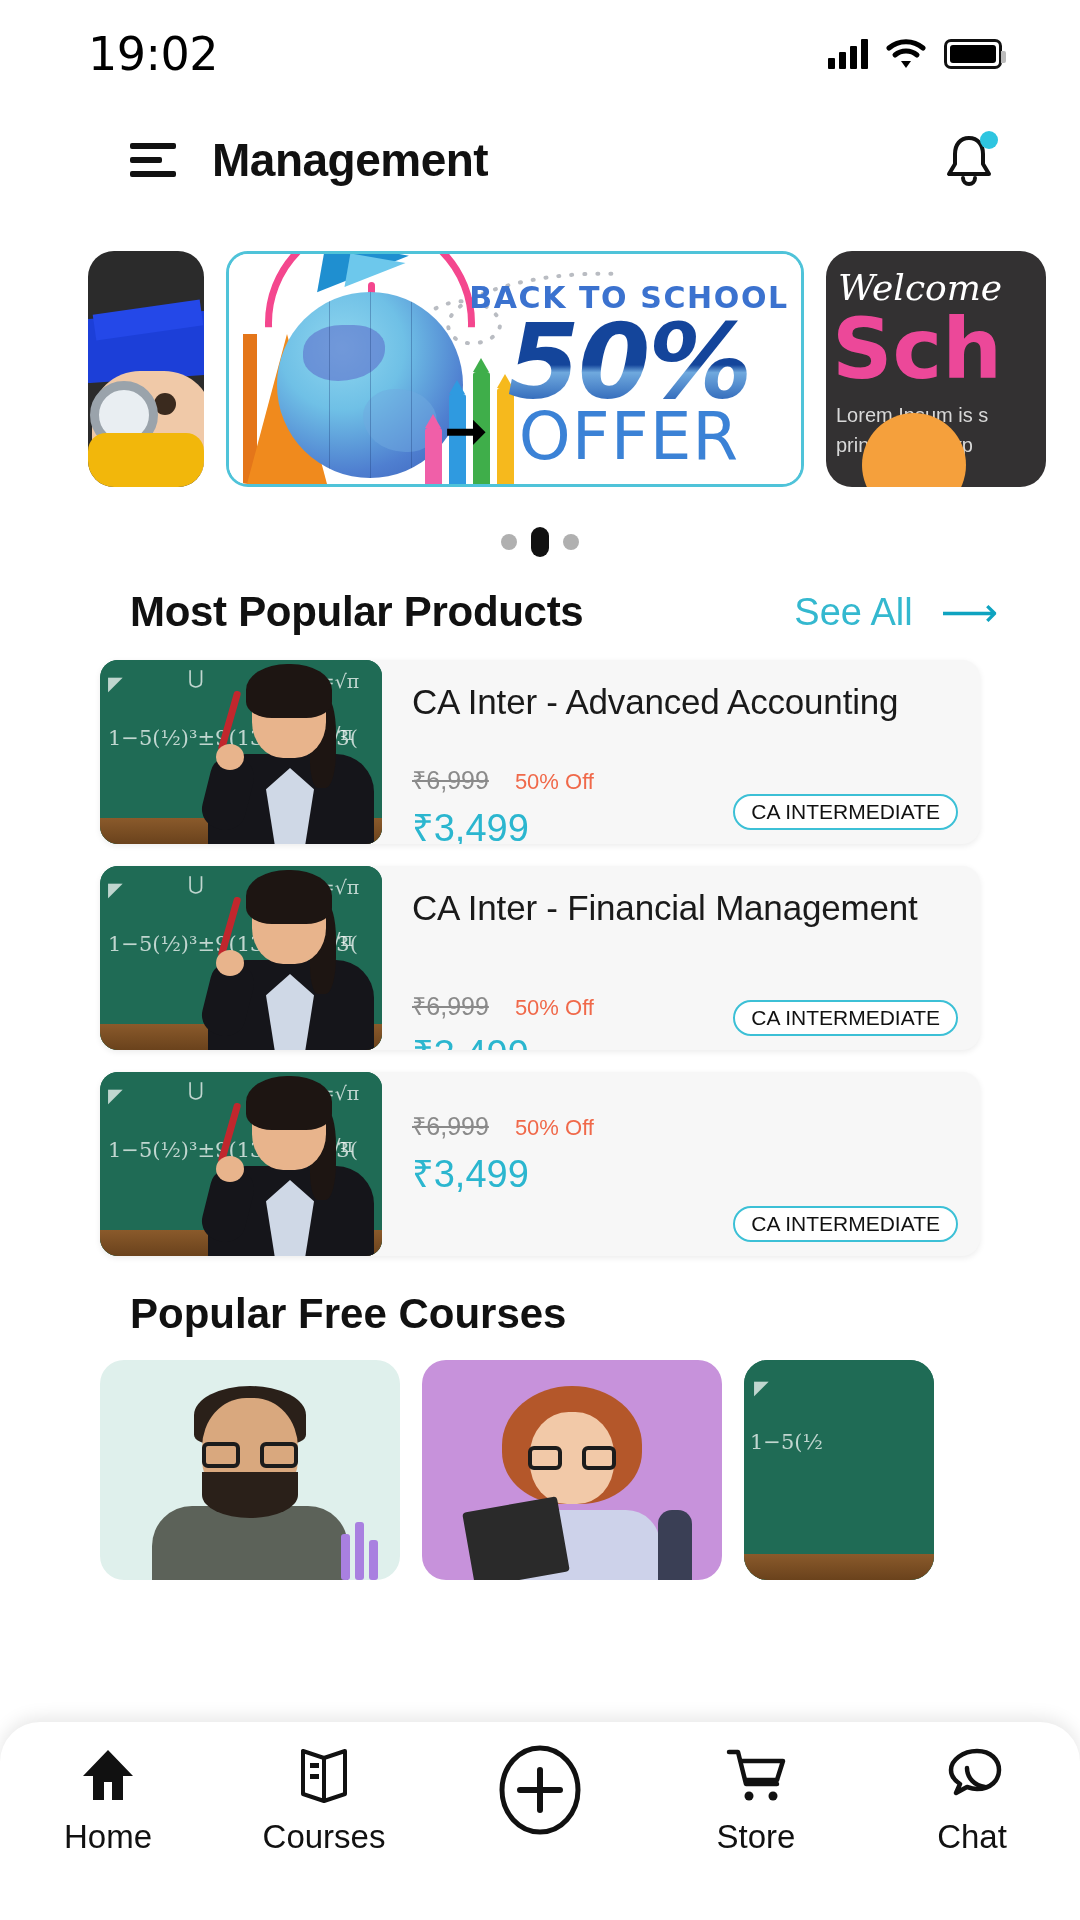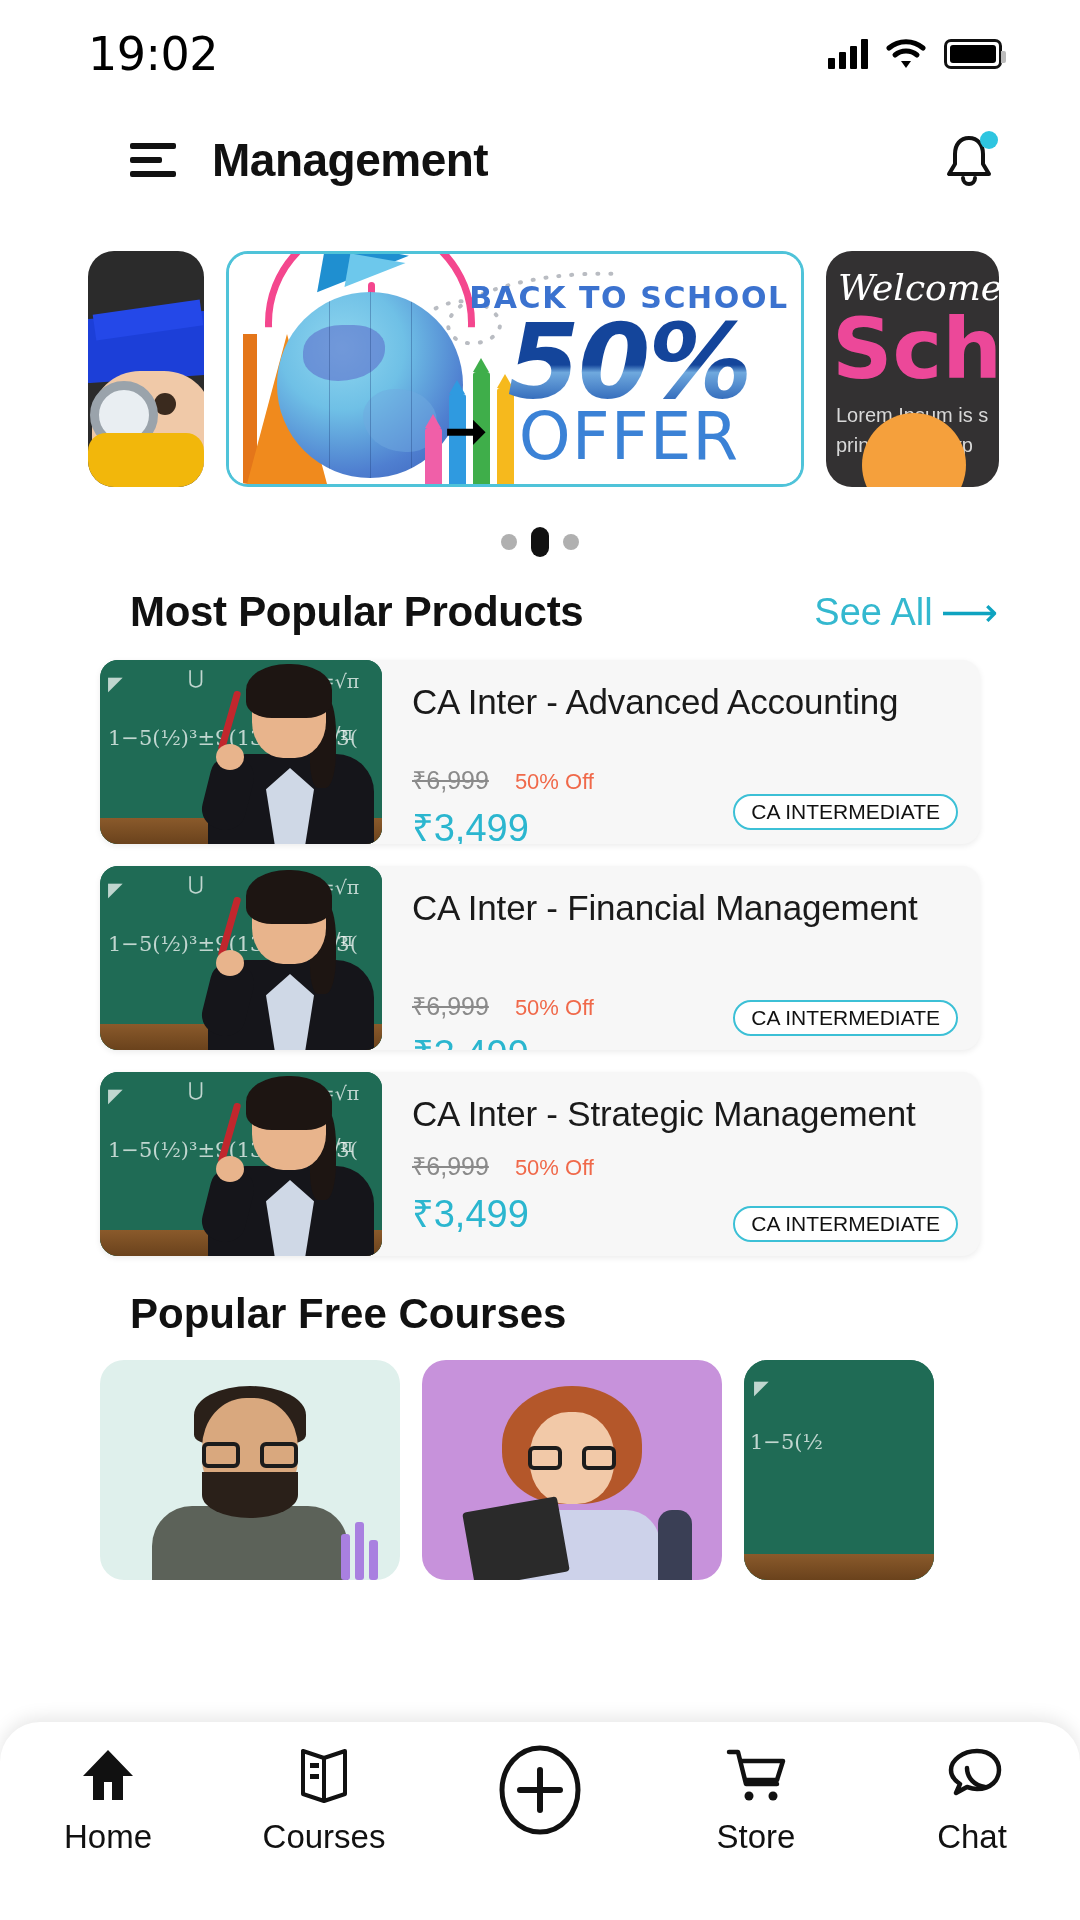--- a/index.html
+++ b/index.html
@@ -143,21 +143,21 @@
   
   .pager { display:flex; align-items:center; justify-content:center; gap:14px;
            margin-top:34px; height:28px; }
   .pager i { width:16px; height:16px; border-radius:50%; background:#b0b0b0; display:block; }
   .pager i.on { width:18px; height:30px; border-radius:9px; background:#111; }
 
   
   .section-head { display:flex; align-items:center; justify-content:space-between;
                   padding: 0 82px 0 130px; margin-top:32px; }
   .section-title { font-size:42px; font-weight:700; color:#111; letter-spacing:-0.3px; }
-  .see-all { display:flex; align-items:center; gap:8px; cursor:pointer; }
+  .see-all { display:flex; align-items:center; gap:28px; cursor:pointer; }
   .see-all-text { font-size:38px; color:#34b8cf; }
   .see-all-arrow { font-size:40px; color:#0fa3c0; line-height:1; }
 
   
   .products { padding: 24px 100px 0 100px; display:flex; flex-direction:column; gap:22px; }
   .pcard { display:flex; background:#f7f7f7; border-radius:18px; overflow:hidden;
            height:184px; box-shadow:0 2px 6px rgba(0,0,0,.08); cursor:pointer; }
   .pthumb { flex:0 0 282px; height:100%; position:relative; border-radius:16px;
             overflow:hidden; background:#1f6b55; }
   .board { position:absolute; inset:0; background:#1f6b55; }
@@ -332,21 +332,21 @@
           </div>
           <div class="arrow-cue">➞</div>
           <div class="bts-text">
             <div class="bts-line1">BACK TO SCHOOL</div>
             <div class="bts-50">50%</div>
             <div class="bts-offer">OFFER</div>
           </div>
         </div>
       </div>
 
-      <div class="slide side" style="width:173px">
+      <div class="slide side" style="width:220px">
         <div class="wel-bg"></div>
         <div class="wel-title">Welcome</div>
         <div class="wel-sch">Sch</div>
         <div class="wel-lorem">Lorem Ipsum is s</div>
         <div class="wel-lorem" style="top:180px">printing and typ</div>
         <div class="wel-circle"></div>
       </div>
     </div>
   </div>
 
@@ -433,21 +433,20 @@
         <div class="teacher-body"></div>
         <div class="teacher-shirt"></div>
         <div class="teacher-hair2"></div>
         <div class="teacher-head"></div>
         <div class="teacher-hair"></div>
         <div class="teacher-arm"></div>
         <div class="pointer"></div>
         <div class="teacher-hand"></div>
       </div>
       <div class="pinfo">
-        <div class="ptitle">CA Inter - Strategic Management</div>
         <div class="pprice-row">
           <span class="pold">₹6,999</span>
           <span class="poff">50% Off</span>
         </div>
         <div class="pnew">₹3,499</div>
         <div class="pbadge">CA INTERMEDIATE</div>
       </div>
     </div>
   </div>
 

